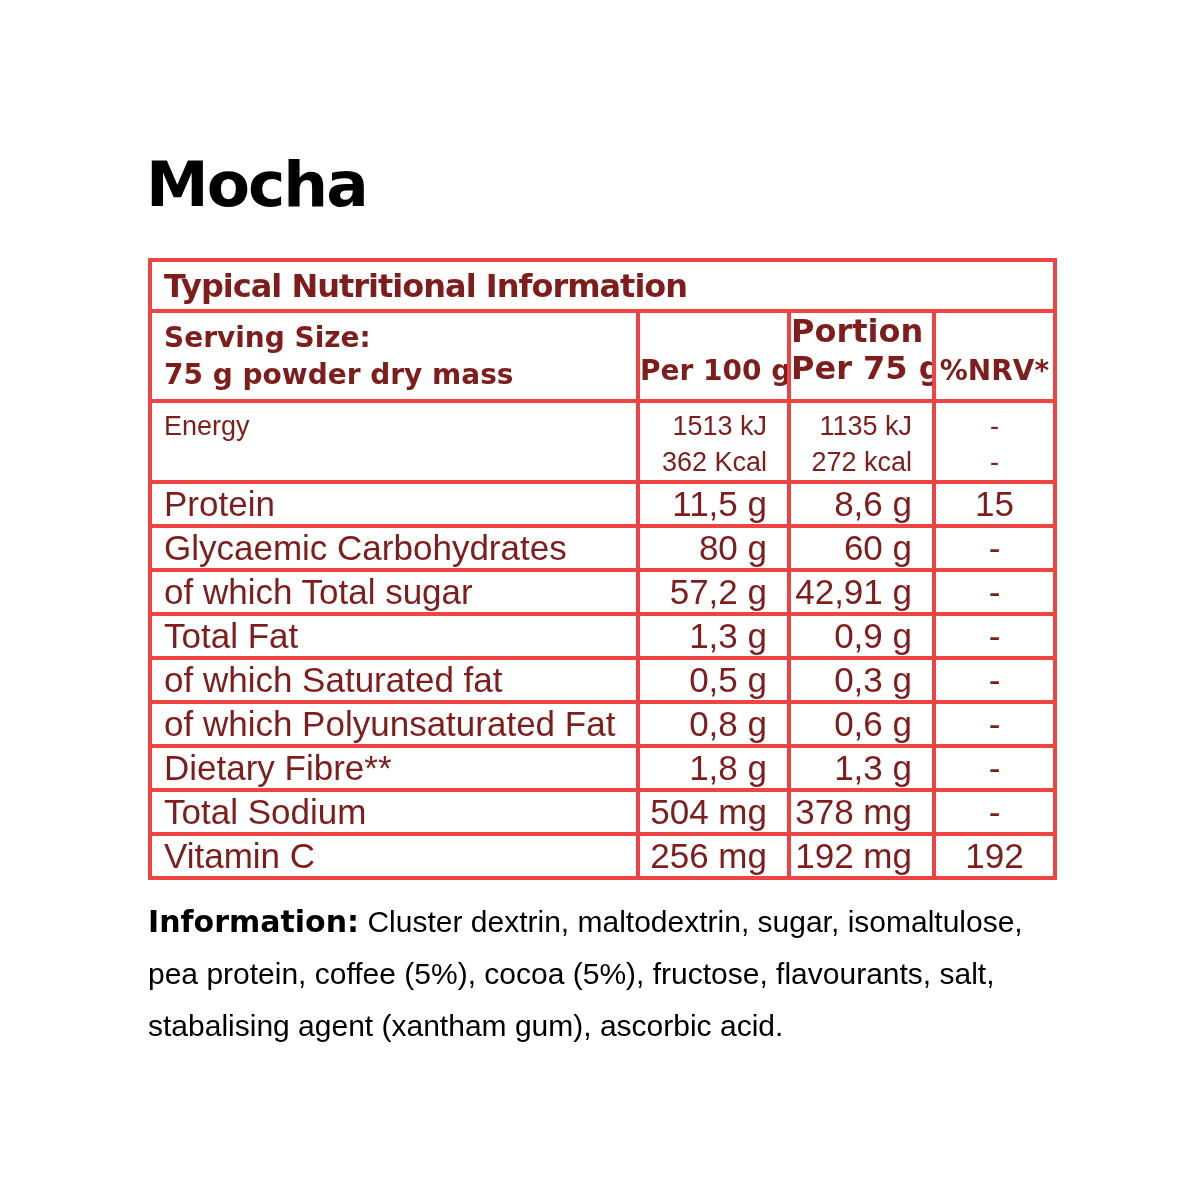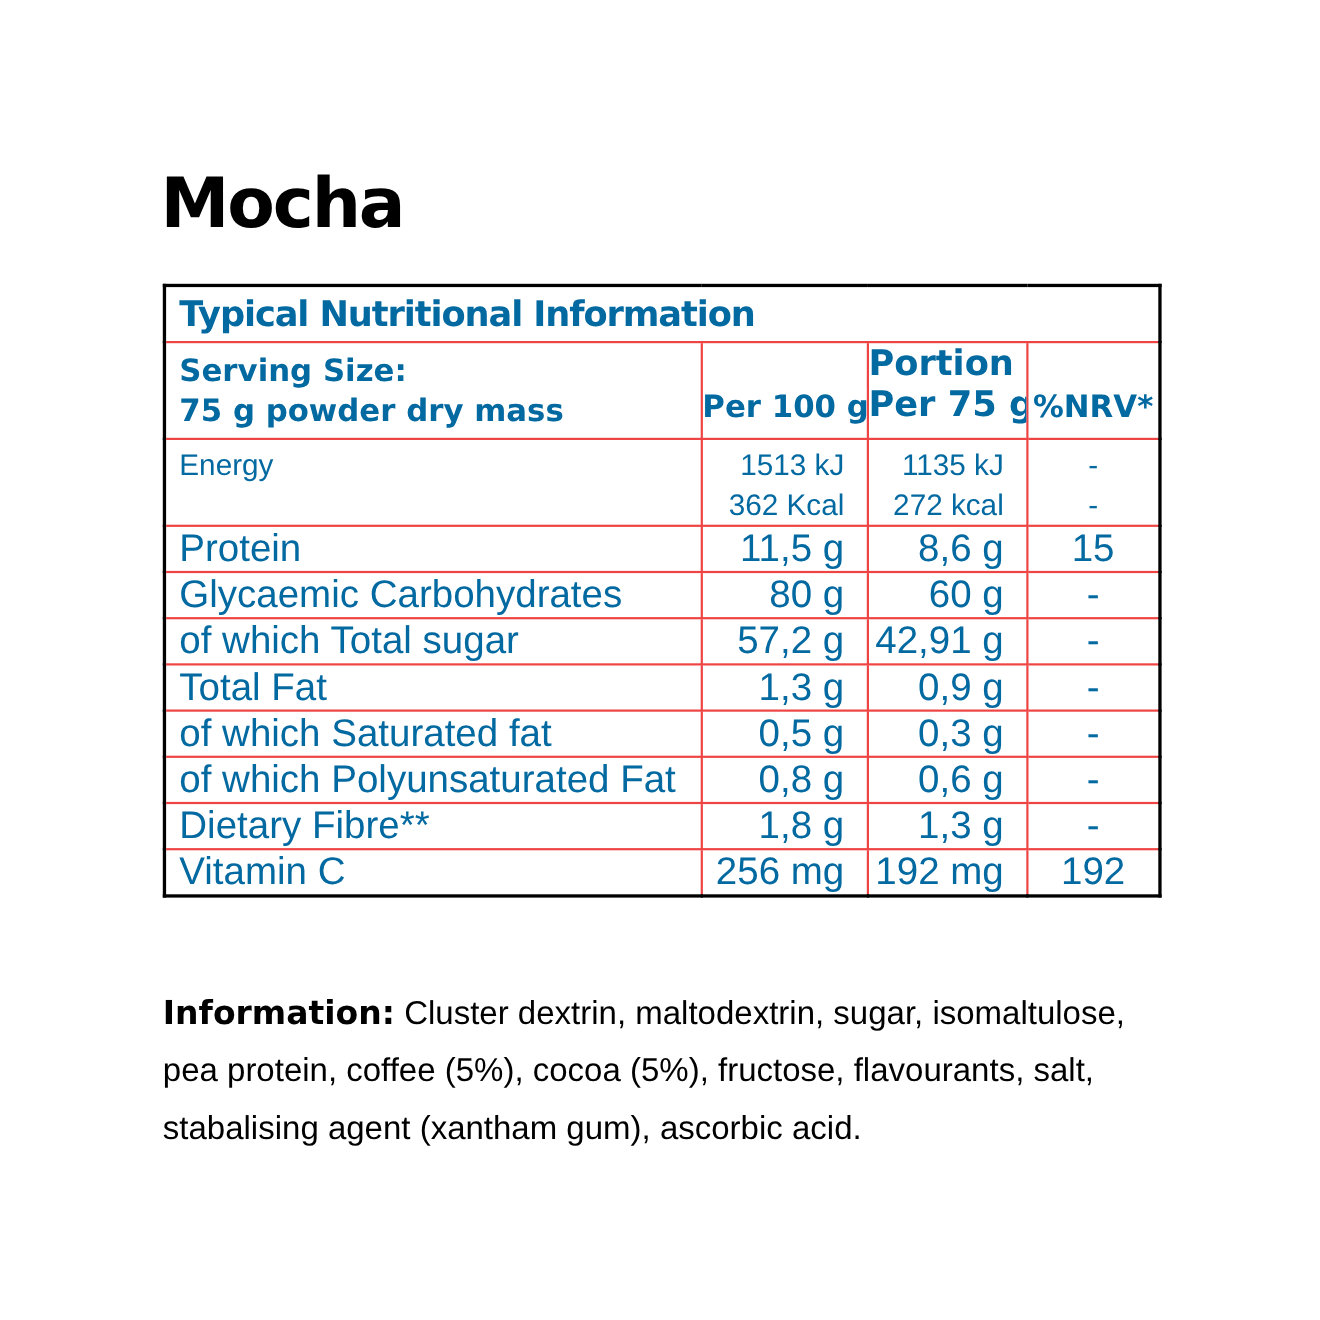--- a/index.html
+++ b/index.html
@@ -22,22 +22,22 @@
   table.nutrition {
     position: absolute;
     left: 148px;
     top: 258px;
     width: 905px;
     border-collapse: collapse;
     table-layout: fixed;
     border: 3px solid #000000;
   }
   table.nutrition td, table.nutrition th {
-    border: 2px solid #ef4444;
-    color: #0369a1;
+    border: 4px solid #ef4444;
+    color: #7f1d1d;
     overflow: hidden;
   }
 
   tr.title-row td {
     height: 51px;
     font-family: "DejaVu Sans", sans-serif;
     font-weight: bold;
     font-size: 32px;
     letter-spacing: -1px;
     text-align: left;
@@ -187,20 +187,26 @@
       <td class="c-nrv">-</td>
     </tr>
 
     <tr class="data-row">
       <td class="c-label">Dietary Fibre**</td>
       <td class="c-num">1,8 g</td>
       <td class="c-num">1,3 g</td>
       <td class="c-nrv">-</td>
     </tr>
 
+    <tr class="data-row">
+      <td class="c-label">Total Sodium</td>
+      <td class="c-num">504 mg</td>
+      <td class="c-num">378 mg</td>
+      <td class="c-nrv">-</td>
+    </tr>
 
     <tr class="data-row">
       <td class="c-label">Vitamin C</td>
       <td class="c-num">256 mg</td>
       <td class="c-num">192 mg</td>
       <td class="c-nrv">192</td>
     </tr>
   </tbody>
     </table>
 

